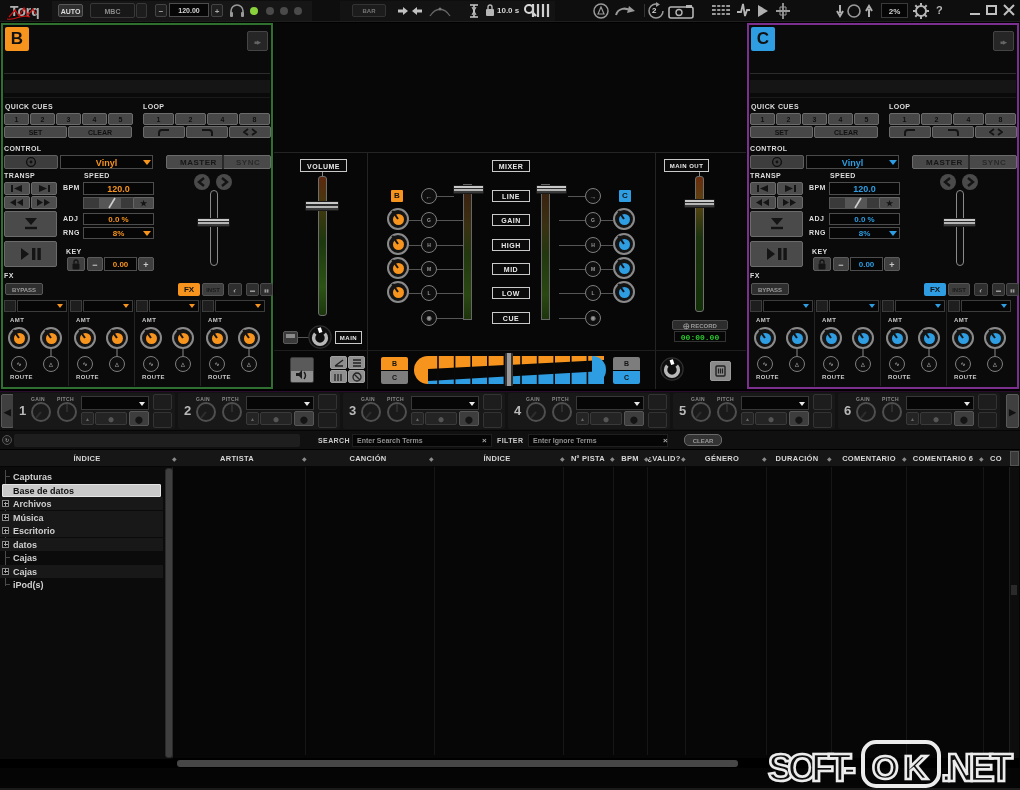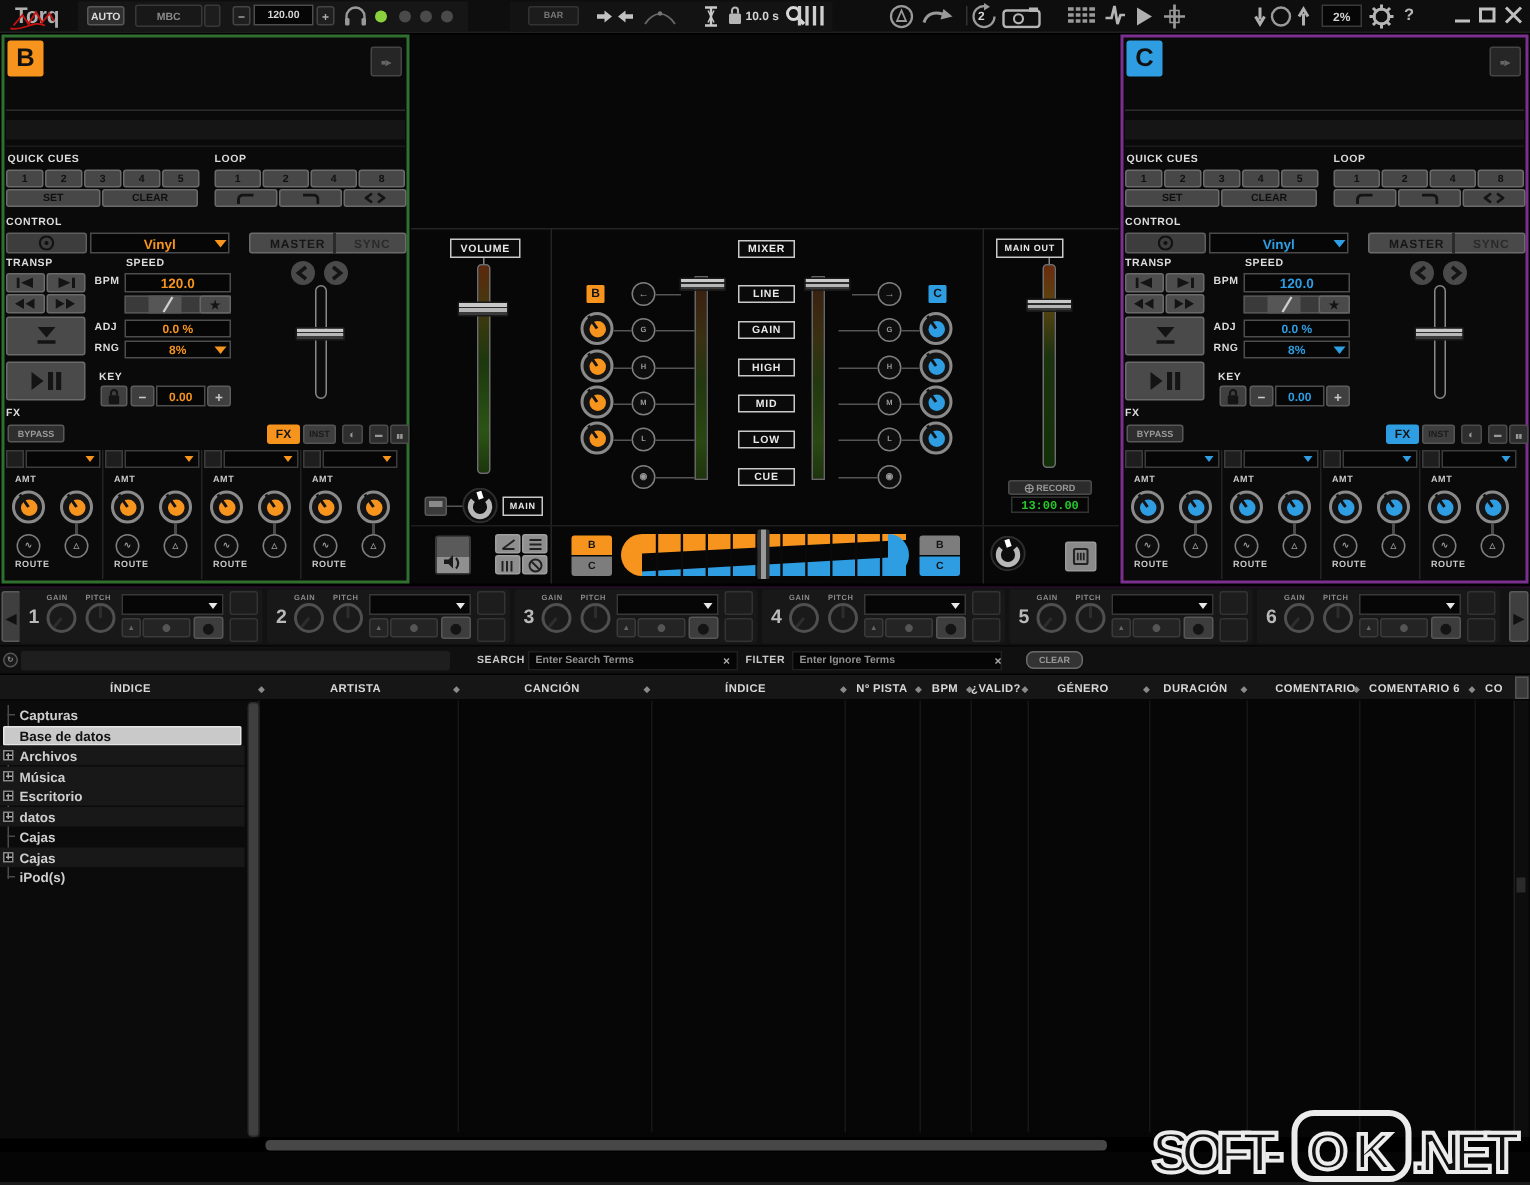--- a/index.html
+++ b/index.html
@@ -553,21 +553,21 @@
 <div class="ab" style="left:559px;top:293px;width:26px;height:1px;background:#555"></div>
 <div class="ab" style="left:585px;top:310px;width:16px;height:16px;border-radius:50%;border:1px solid #7e7e7e;background:#0e0e0e;color:#9a9a9a;font-size:6px;font-weight:bold;text-align:center;line-height:15px">◉</div>
 <div class="ab" style="left:559px;top:318px;width:26px;height:1px;background:#555"></div>
 <div class="ab" style="left:541px;top:184px;width:9px;height:136px;background:linear-gradient(#3a2010 6px,#3a3012 40px,#22380f 70px,#2a4812 110px,#1c320c 136px);border:1px solid #666"></div>
 <div class="ab" style="left:536px;top:185px;width:31px;height:9px;background:linear-gradient(#c8c8c8 0 30%,#2a2a2a 30% 45%,#b5b5b5 45% 75%,#3a3a3a 75% 100%);border:1px solid #1a1a1a;border-radius:1px"></div>
 <div class="ab" style="left:664px;top:159px;width:45px;height:13px;background:#0a0a0a;border:1px solid #c9c9c9;color:#e8e8e8;font-size:6px;font-weight:bold;text-align:center;line-height:13px;letter-spacing:0.5px">MAIN OUT</div>
 <div class="ab" style="left:699px;top:172px;width:1px;height:5px;background:#888"></div>
 <div class="ab" style="left:695px;top:176px;width:9px;height:136px;background:linear-gradient(#6b2c0c 0,#5a4410 26px,#1c330f 60px,#123008 100%);border:1px solid #6e6e6e;border-radius:3px"></div>
 <div class="ab" style="left:684px;top:199px;width:31px;height:9px;background:linear-gradient(#c8c8c8 0 30%,#2a2a2a 30% 45%,#b5b5b5 45% 75%,#3a3a3a 75% 100%);border:1px solid #1a1a1a;border-radius:1px"></div>
 <div class="ab" style="left:672px;top:320px;width:56px;height:10px;background:#2c2c2c;border:1px solid #4a4a4a;border-radius:2px;color:#9a9a9a;font-size:6px;font-weight:bold;text-align:center;line-height:10px;">⨁ RECORD</div>
-<div class="ab" style="left:674px;top:331px;width:52px;height:11px;background:#060606;border:1px solid #333;color:#27c82a;font-family:'Liberation Mono',monospace;font-size:8px;font-weight:bold;text-align:center;line-height:11px">13:00.00</div>
+<div class="ab" style="left:674px;top:331px;width:52px;height:11px;background:#060606;border:1px solid #333;color:#27c82a;font-family:'Liberation Mono',monospace;font-size:8px;font-weight:bold;text-align:center;line-height:11px">00:00.00</div>
 <div class="ab" style="left:290px;top:357px;width:24px;height:26px;background:linear-gradient(#5a5a5a 0 55%,#909090 55% 100%);border:1px solid #3a3a3a;border-radius:2px"></div>
 <svg class="ab" style="left:295px;top:370px" width="14" height="11" viewBox="0 0 14 11">
 <path d="M1 3 h3 l3 -3 v9 l-3 -3 h-3 z" fill="#1a1a1a"></path>
     <path d="M9 2 q3 3.5 0 7" stroke="#1a1a1a" stroke-width="1.4" fill="none"></path>
   </svg>
 <div class="ab" style="left:330px;top:356px;width:17px;height:13px;background:#8f8f8f;border:1px solid #9f9f9f;border-radius:2px;color:#222;font-size:7px;font-weight:bold;text-align:center;line-height:13px;"></div>
 <svg class="ab" style="left:333px;top:358px" width="12" height="10" viewBox="0 0 12 10">
 <path d="M2 8 L10 2 M2 8 h8" stroke="#222" stroke-width="1.3" fill="none"></path>
   </svg>
 <div class="ab" style="left:348px;top:356px;width:17px;height:13px;background:#8f8f8f;border:1px solid #9f9f9f;border-radius:2px;color:#222;font-size:7px;font-weight:bold;text-align:center;line-height:13px;"></div>
@@ -735,21 +735,21 @@
 <div class="ab" style="left:0px;top:450px;width:1020px;height:17px;background:#161616;border-bottom:1px solid #060606"></div>
 <div class="ab" style="left:27px;top:454px;width:120px;text-align:center;font-size:7.5px;font-weight:bold;color:#d8d8d8;letter-spacing:0.3px">ÍNDICE</div>
 <div class="ab" style="left:177px;top:454px;width:120px;text-align:center;font-size:7.5px;font-weight:bold;color:#d8d8d8;letter-spacing:0.3px">ARTISTA</div>
 <div class="ab" style="left:308px;top:454px;width:120px;text-align:center;font-size:7.5px;font-weight:bold;color:#d8d8d8;letter-spacing:0.3px">CANCIÓN</div>
 <div class="ab" style="left:437px;top:454px;width:120px;text-align:center;font-size:7.5px;font-weight:bold;color:#d8d8d8;letter-spacing:0.3px">ÍNDICE</div>
 <div class="ab" style="left:528px;top:454px;width:120px;text-align:center;font-size:7.5px;font-weight:bold;color:#d8d8d8;letter-spacing:0.3px">Nº PISTA</div>
 <div class="ab" style="left:570px;top:454px;width:120px;text-align:center;font-size:7.5px;font-weight:bold;color:#d8d8d8;letter-spacing:0.3px">BPM</div>
 <div class="ab" style="left:604px;top:454px;width:120px;text-align:center;font-size:7.5px;font-weight:bold;color:#d8d8d8;letter-spacing:0.3px">¿VALID?</div>
 <div class="ab" style="left:662px;top:454px;width:120px;text-align:center;font-size:7.5px;font-weight:bold;color:#d8d8d8;letter-spacing:0.3px">GÉNERO</div>
 <div class="ab" style="left:737px;top:454px;width:120px;text-align:center;font-size:7.5px;font-weight:bold;color:#d8d8d8;letter-spacing:0.3px">DURACIÓN</div>
-<div class="ab" style="left:807px;top:454px;width:140px;text-align:center;font-size:7.5px;font-weight:bold;color:#d8d8d8;letter-spacing:0.3px">COMENTARIO</div>
+<div class="ab" style="left:807px;top:454px;width:124px;text-align:center;font-size:7.5px;font-weight:bold;color:#d8d8d8;letter-spacing:0.3px">COMENTARIO</div>
 <div class="ab" style="left:883px;top:454px;width:120px;text-align:center;font-size:7.5px;font-weight:bold;color:#d8d8d8;letter-spacing:0.3px">COMENTARIO 6</div>
 <div class="ab" style="left:936px;top:454px;width:120px;text-align:center;font-size:7.5px;font-weight:bold;color:#d8d8d8;letter-spacing:0.3px">CO</div>
 <div class="ab" style="left:172px;top:455px;font-size:6px;color:#8a8a8a">◆</div>
 <div class="ab" style="left:302px;top:455px;font-size:6px;color:#8a8a8a">◆</div>
 <div class="ab" style="left:429px;top:455px;font-size:6px;color:#8a8a8a">◆</div>
 <div class="ab" style="left:560px;top:455px;font-size:6px;color:#8a8a8a">◆</div>
 <div class="ab" style="left:610px;top:455px;font-size:6px;color:#8a8a8a">◆</div>
 <div class="ab" style="left:644px;top:455px;font-size:6px;color:#8a8a8a">◆</div>
 <div class="ab" style="left:681px;top:455px;font-size:6px;color:#8a8a8a">◆</div>
 <div class="ab" style="left:762px;top:455px;font-size:6px;color:#8a8a8a">◆</div>

